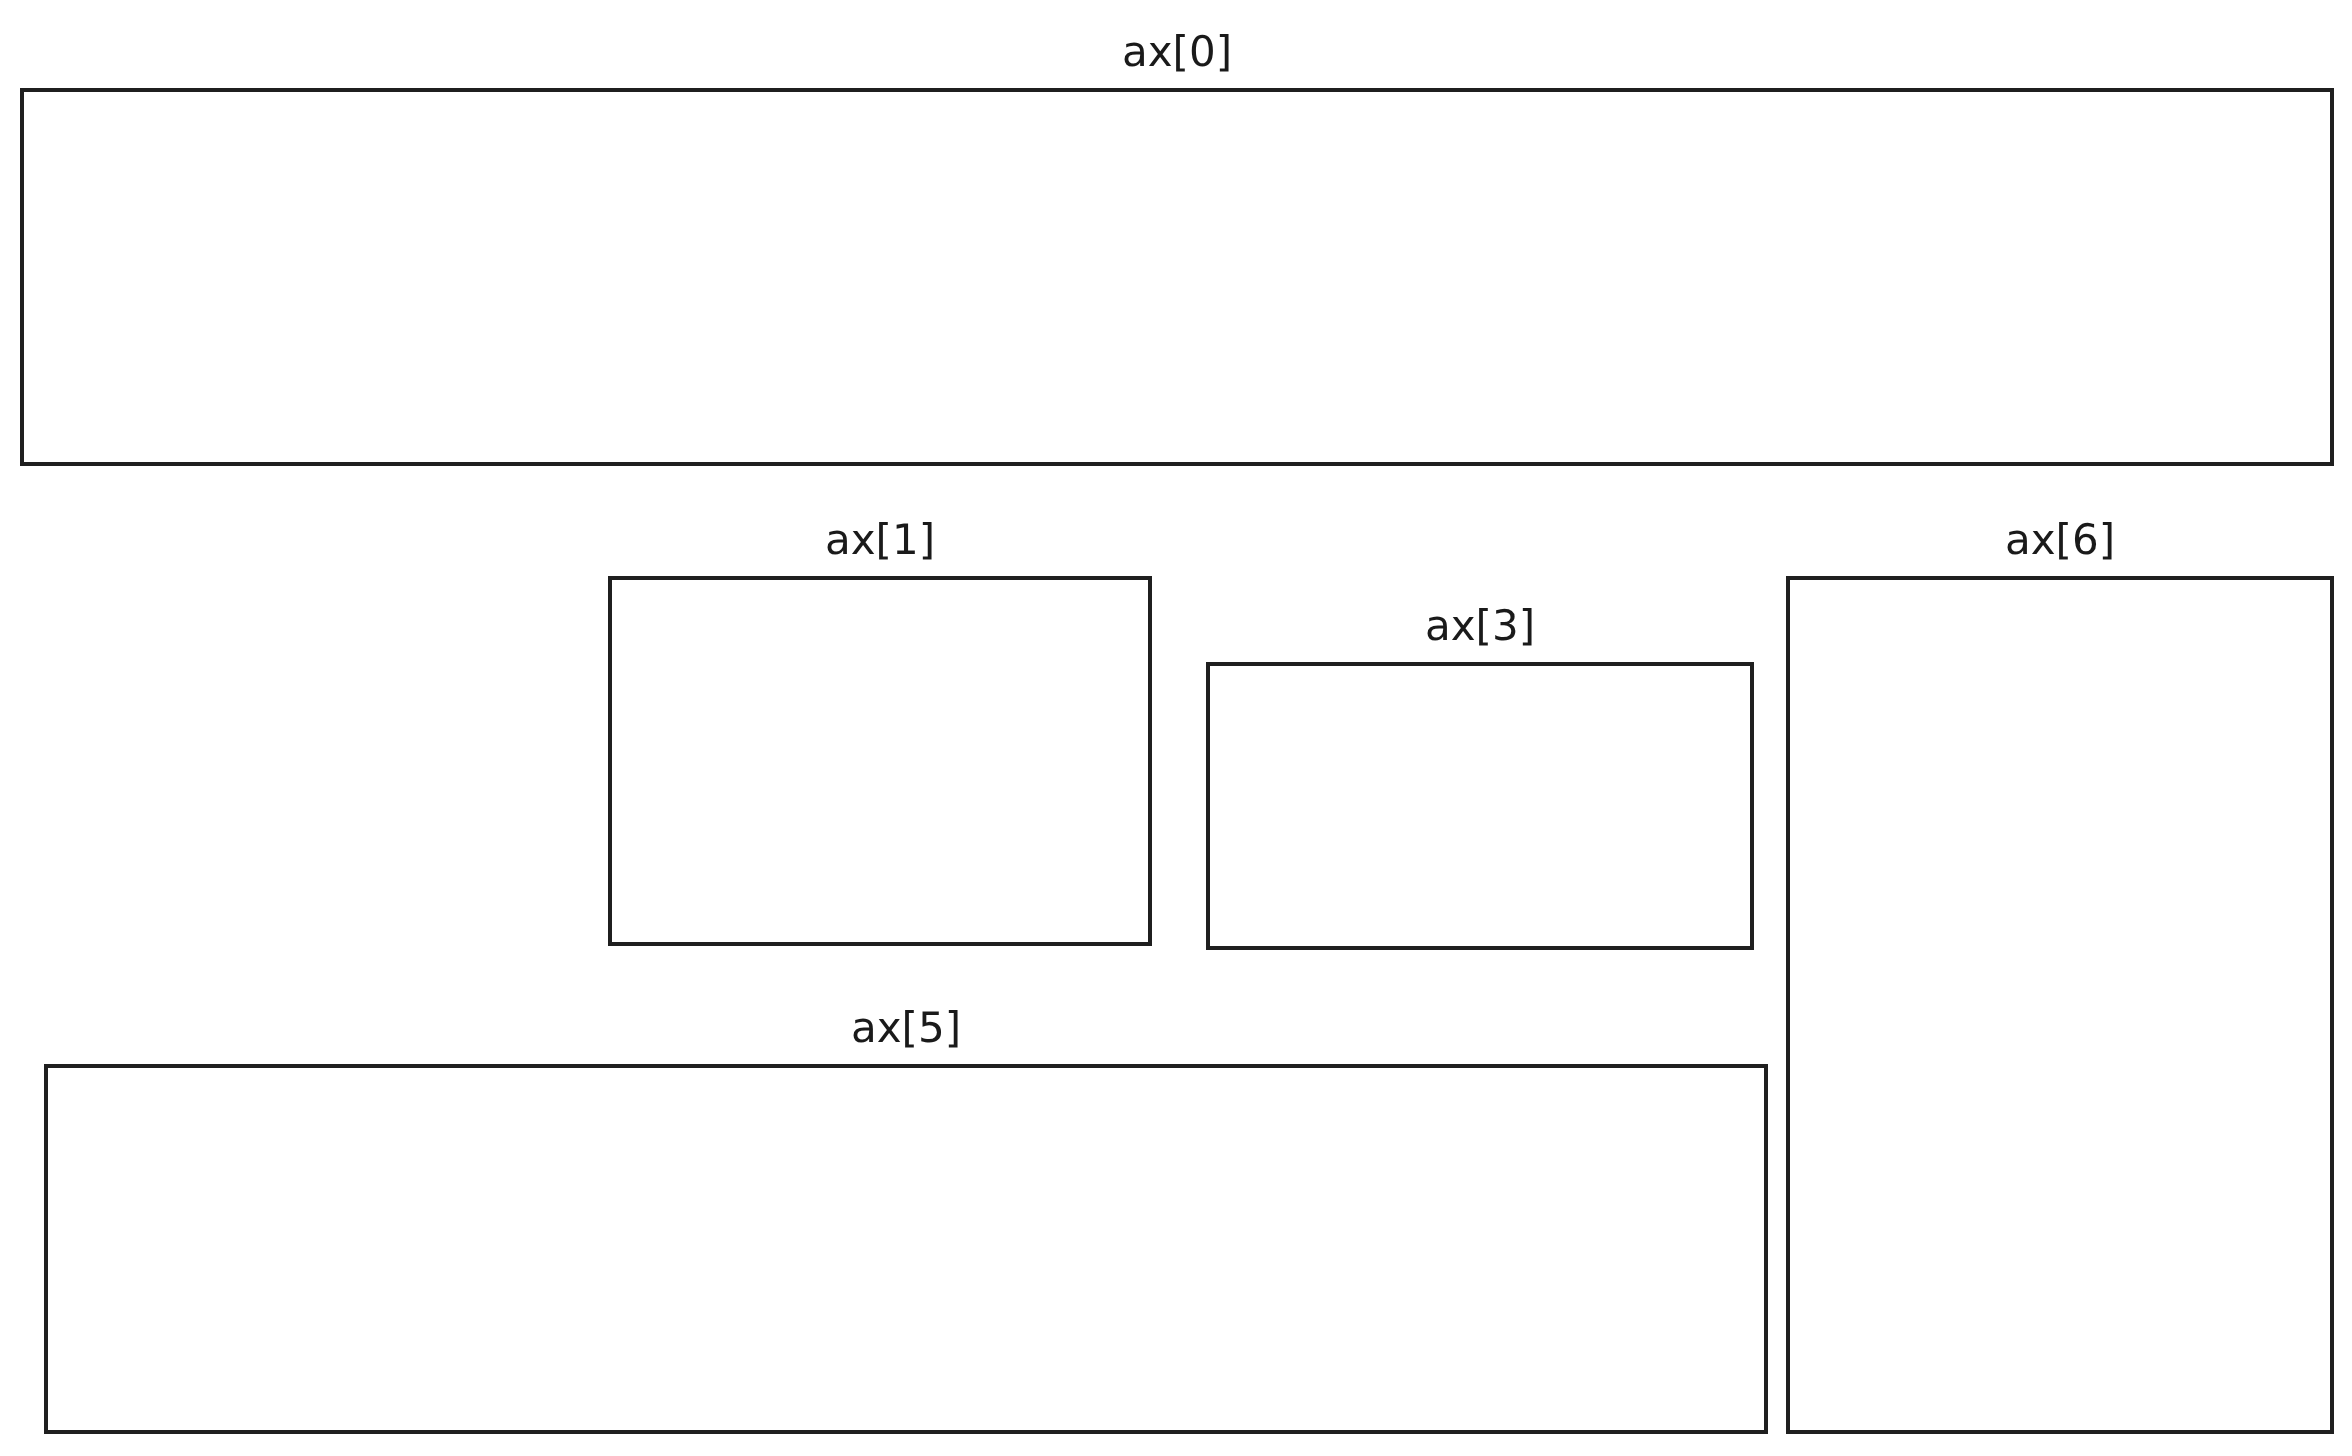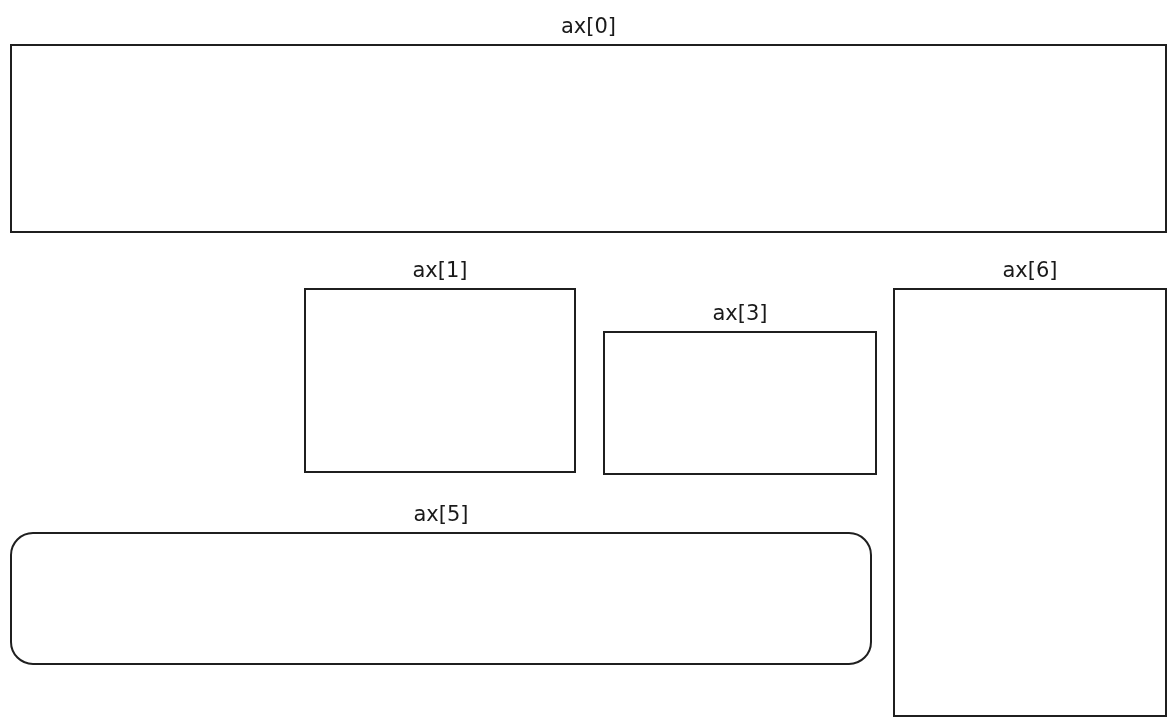--- a/index.html
+++ b/index.html
@@ -33,21 +33,21 @@
     line-height: 1.15;
     color: var(--title-color, #1a1a1a);
     white-space: nowrap;
   }
   
   #ax0 { left: 10px;  top: 44px;  width: 1157px; height: 189px; }
   #ax1 { left: 10px;  top: 288px; width: 273px;  height: 185px; }
   #ax2 { left: 304px; top: 288px; width: 272px;  height: 185px; }
   #ax3 { left: 603px; top: 288px; width: 274px;  height: 144px; margin-top: 43px; }
   #ax4 { left: 893px; top: 288px; width: 274px;  height: 429px; }
-  #ax5 { left: 10px;  top: 532px; width: 862px;  height: 133px; border-radius: 23px; }
+  #ax5 { left: 22px;  top: 532px; width: 862px;  height: 185px; }
 </style>
 </head>
 <body>
 
 <div class="figure" style="--fig-bg: #ffffff; --spine-color: #1f1f1f; --title-color: #1a1a1a;">
 
   <div class="axes" id="ax0">
     <div class="axes-title">ax[0]</div>
   </div>
 

